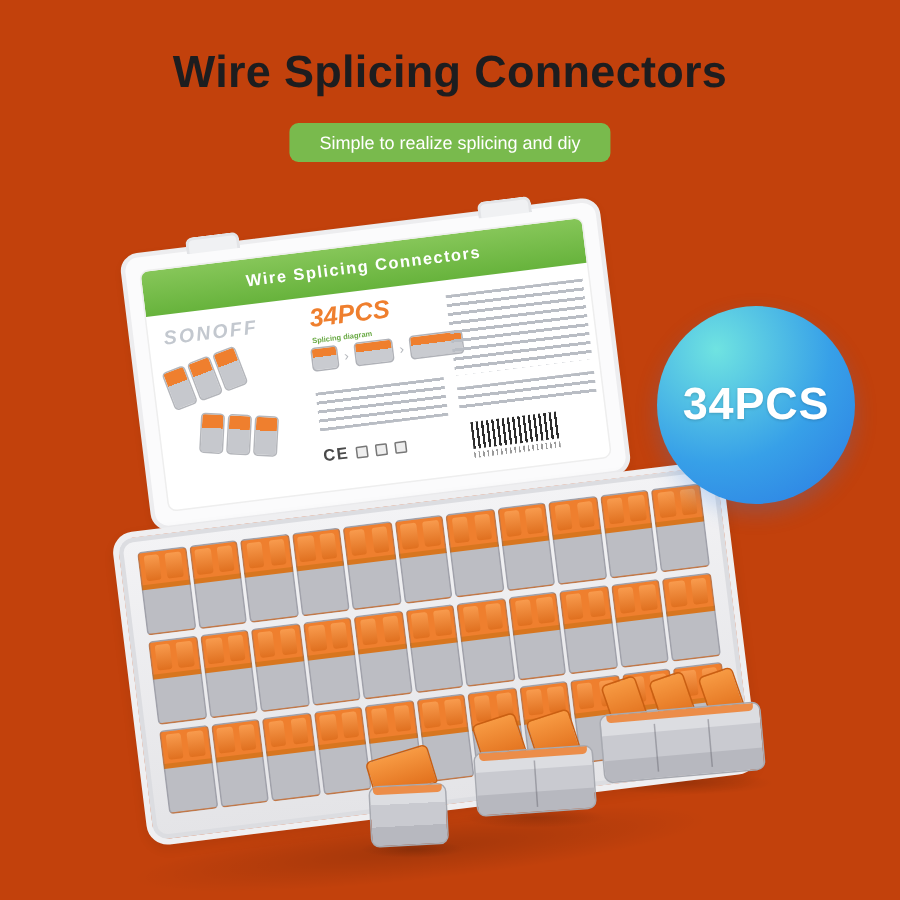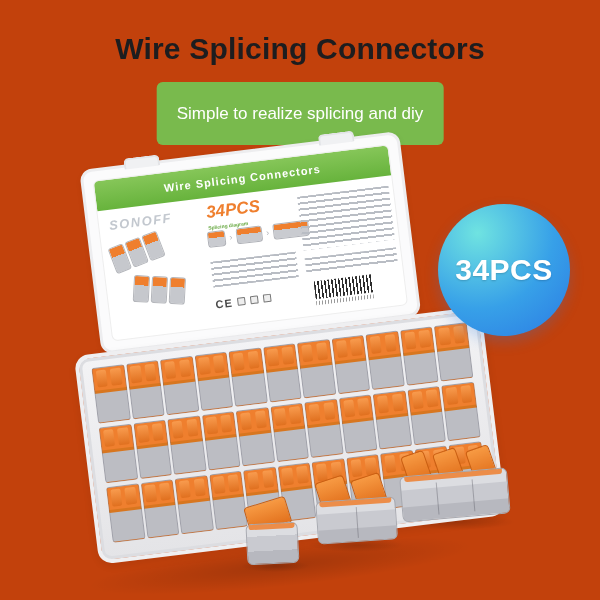--- a/index.html
+++ b/index.html
@@ -3,22 +3,22 @@
 <meta charset="utf-8">
 <style>
   *{margin:0;padding:0;box-sizing:border-box}
   html,body{width:600px;height:600px;background:#fff;font-family:"Liberation Sans",sans-serif;overflow:hidden}
   .page{position:relative;width:600px;height:600px;background:#c2410c;overflow:hidden}
 
   
   .title{position:absolute;top:32px;left:0;width:100%;text-align:center;
          font-size:30px;font-weight:bold;color:var(--title_text,#1d1d1f);letter-spacing:.2px}
   .pill{position:absolute;top:82px;left:50%;transform:translateX(-50%);
-        background:var(--green,#79ba4d);color:#fff;font-size:17px;line-height:1;
-        padding:23px 20px;border-radius:6px;white-space:nowrap}
+        background:var(--green,#79ba4d);color:#fff;font-size:12px;line-height:1;
+        padding:7px 20px;border-radius:6px;white-space:nowrap}
 
   
   .gshadow{position:absolute;border-radius:50%;
            background:radial-gradient(ellipse at center,rgba(0,0,0,.16),rgba(0,0,0,0) 70%)}
   .sh-box{left:85px;top:545px;width:390px;height:42px;transform:rotate(-6deg)}
   .sh-p1{left:240px;top:560px;width:70px;height:12px}
   .sh-p2{left:308px;top:538px;width:96px;height:14px}
   .sh-p3{left:394px;top:514px;width:122px;height:16px}
 
   

